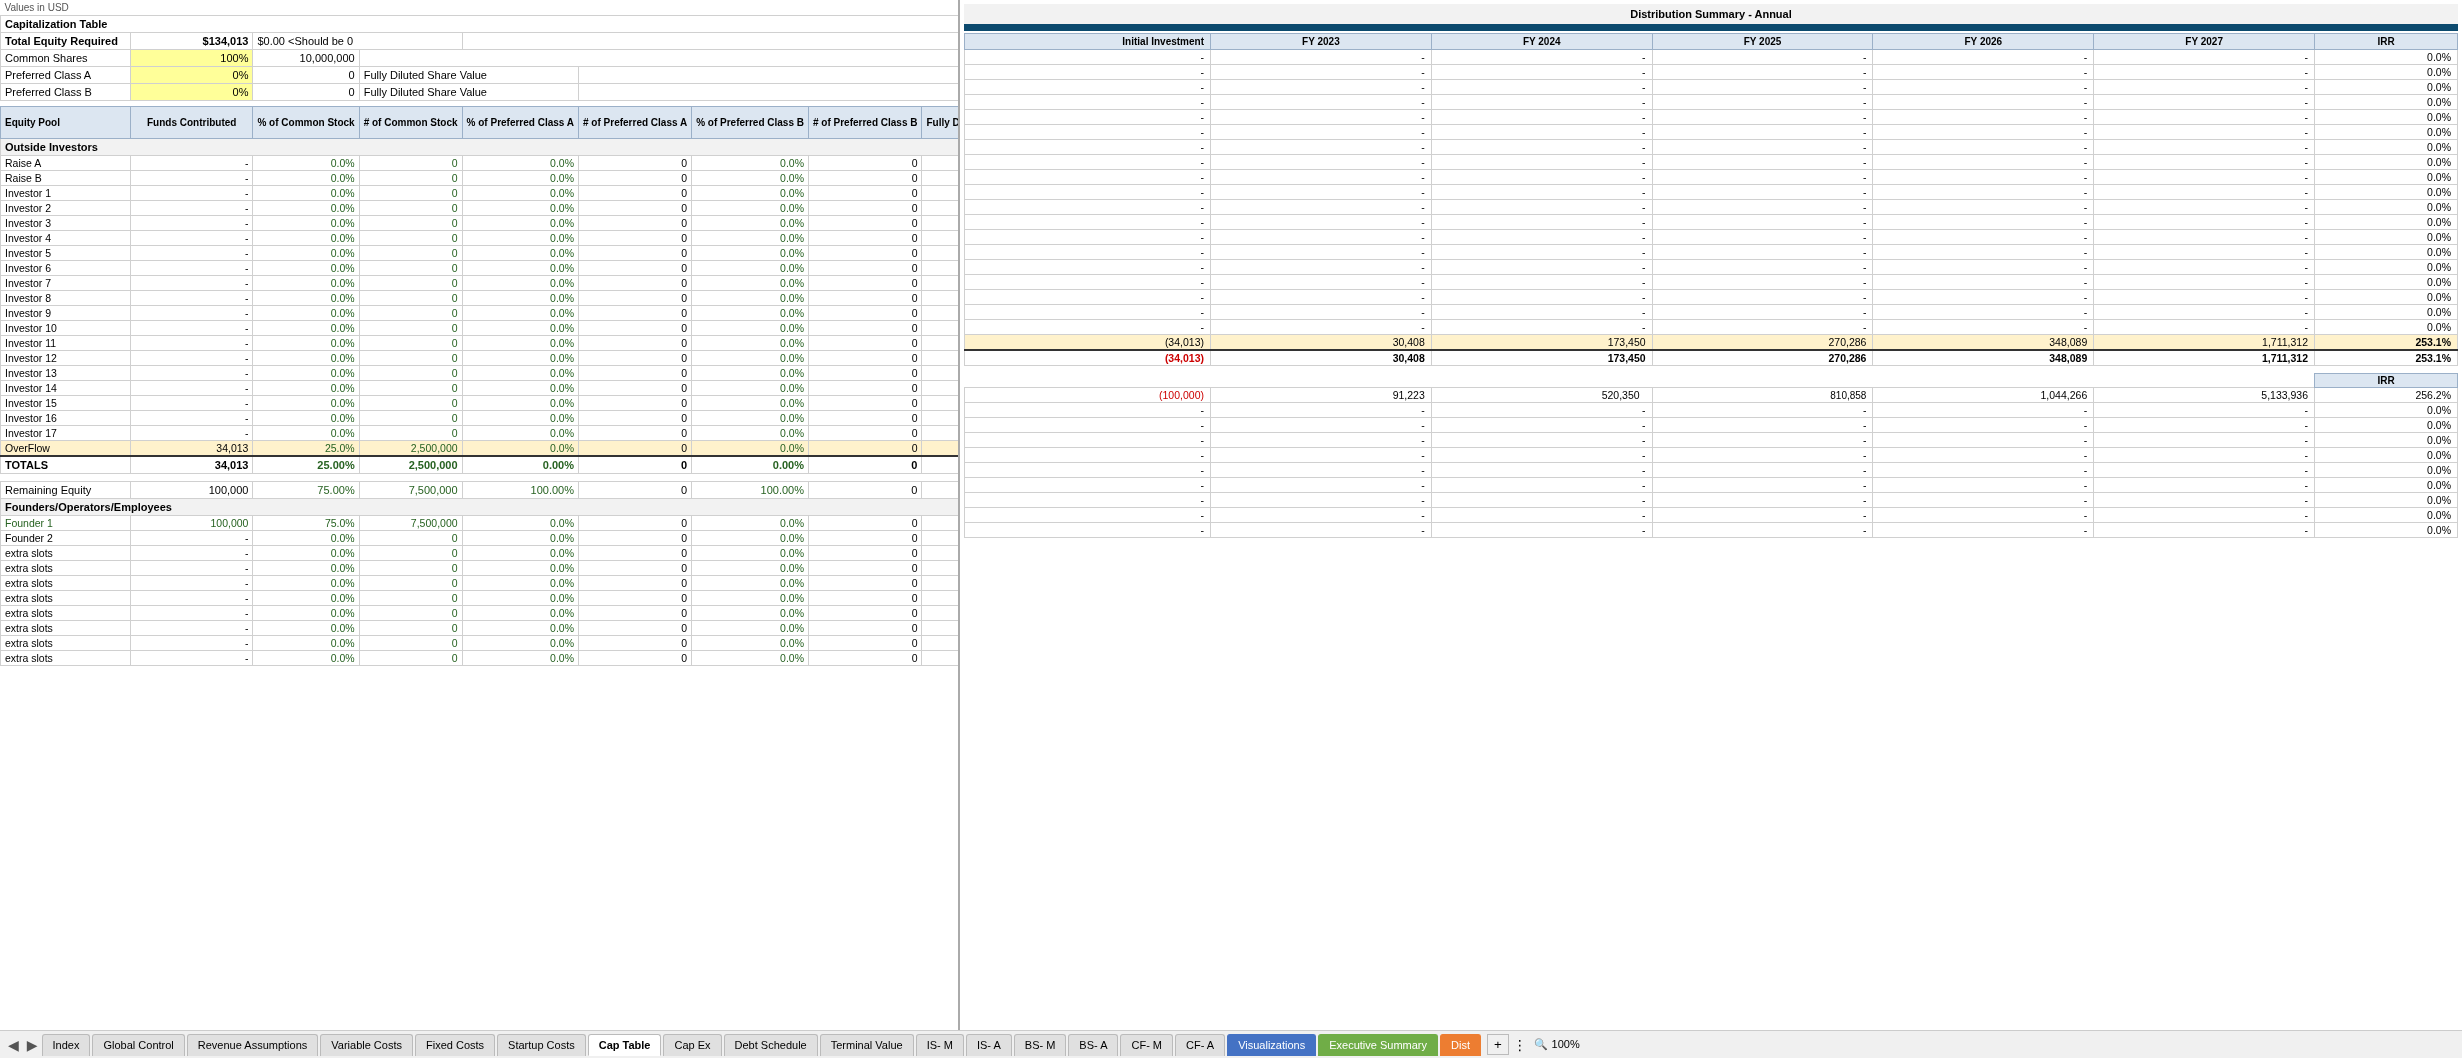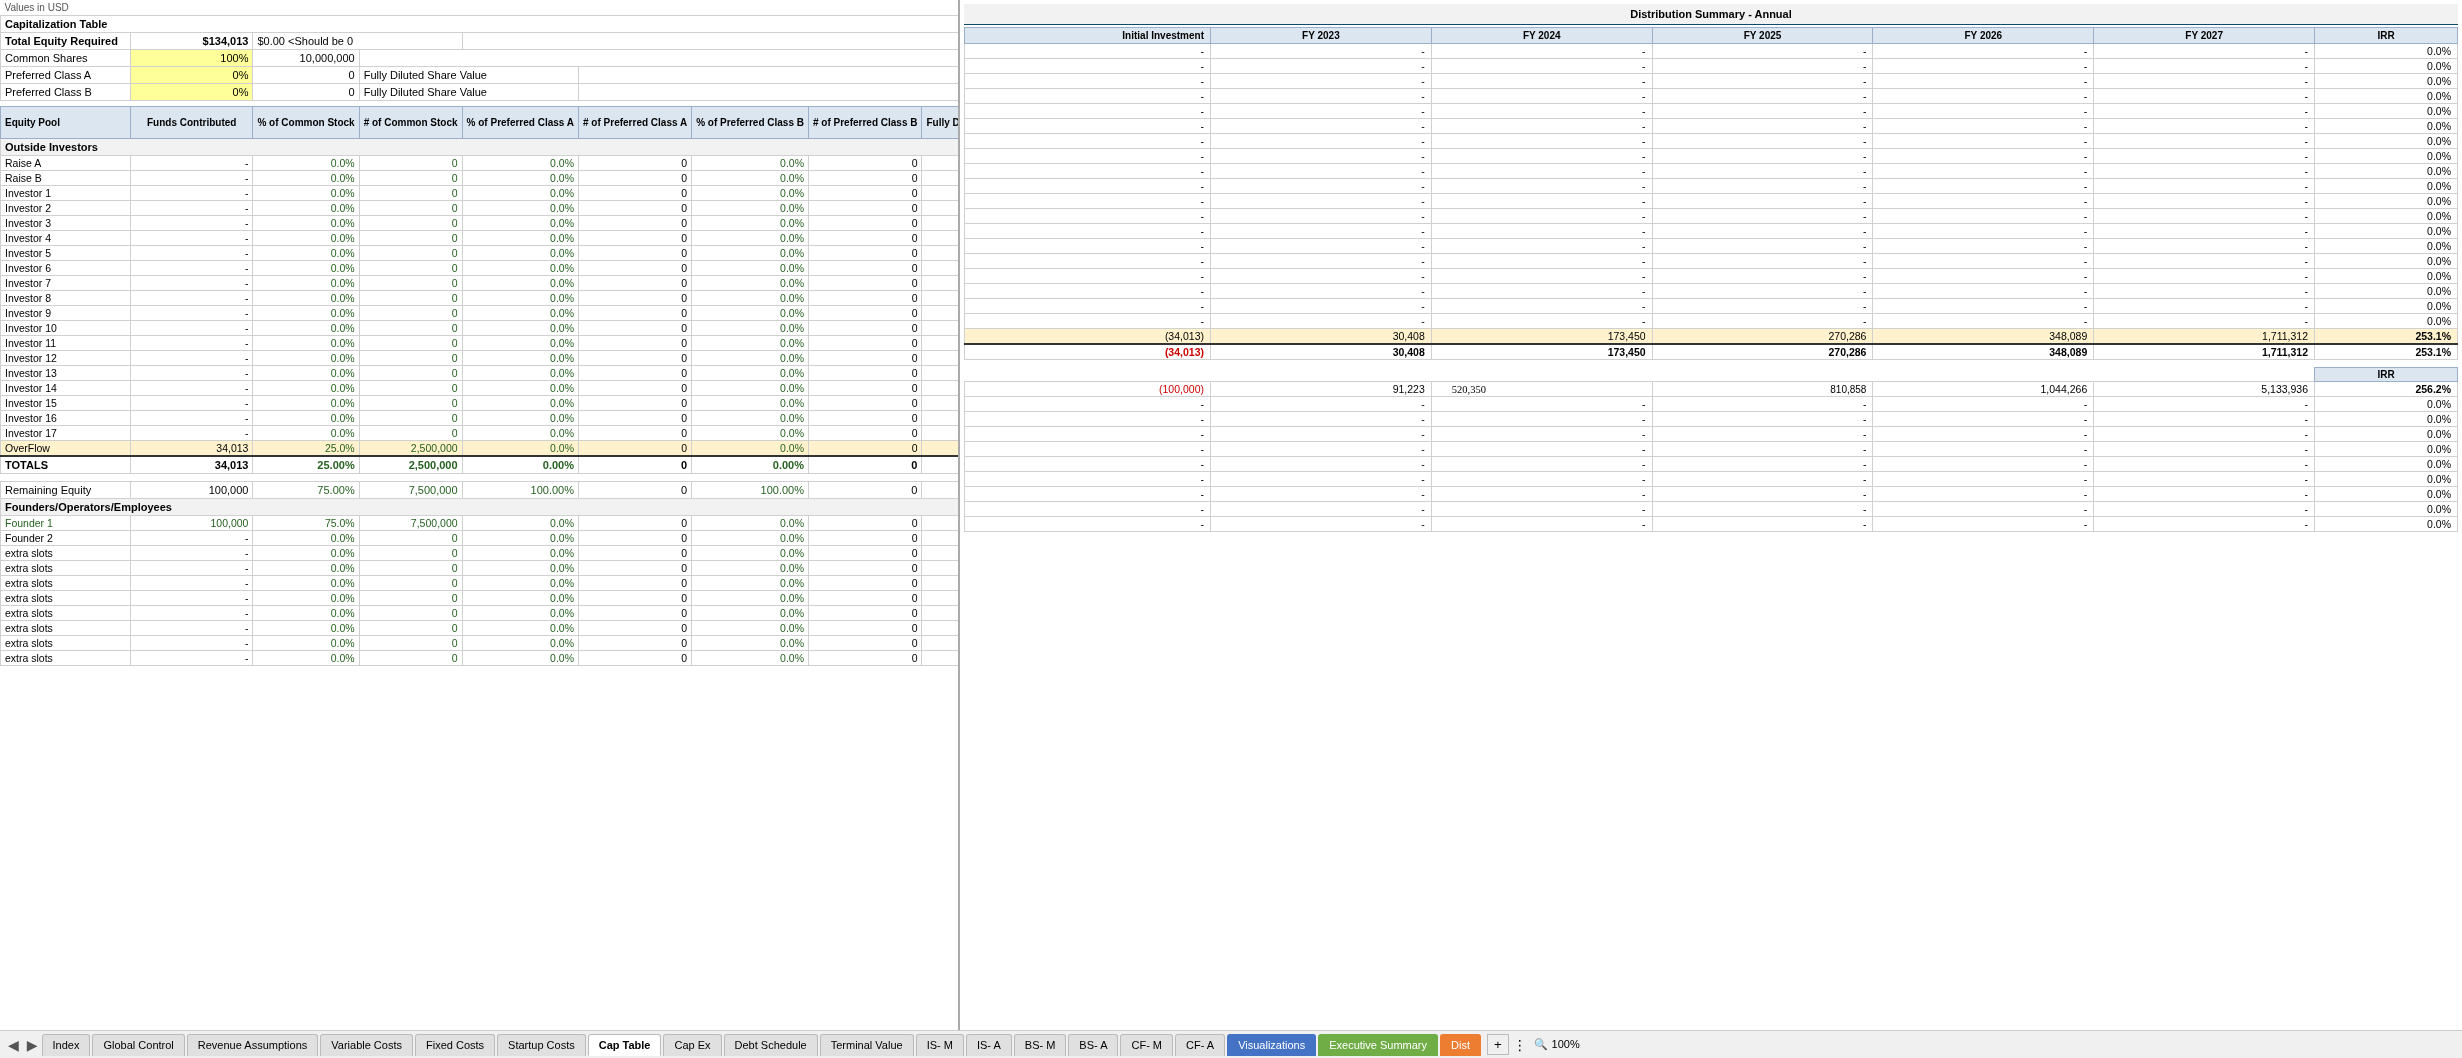--- a/index.html
+++ b/index.html
@@ -491,21 +491,21 @@
               <td style="text-align: right; padding: 1px 4px; border: 1px solid rgb(208, 208, 208); font-size: 10.5px; color: rgb(39, 98, 33);">0.0%</td>
               <td style="text-align: right; padding: 1px 4px; border: 1px solid rgb(208, 208, 208); font-size: 10.5px;">0</td>
               <td style="text-align: right; padding: 1px 4px; border: 1px solid rgb(208, 208, 208); font-size: 10.5px; color: rgb(39, 98, 33);">0.0%</td>
             </tr>
           </tbody>
       </table>
     </div>
 
     <div class="right-pane">
       <div style="padding:4px;">
-        <div style="text-align:center;font-weight:bold;font-size:11px;padding:4px 8px;border-bottom:1px solid #0c4a6e;background:#f2f2f2;">Distribution Summary - Annual</div>
+        <div style="text-align:center;font-weight:bold;font-size:11px;padding:4px 8px;border-bottom:7px solid #0c4a6e;background:#f2f2f2;">Distribution Summary - Annual</div>
         <table id="dist-table" style="width:100%;border-collapse:collapse;margin-top:2px;">
           <tbody>
               <tr>
             <th style="background:#dce6f1;font-size:10px;padding:2px 6px;border:1px solid #9bb0c8;text-align:right;min-width:90px;">Initial Investment</th>
             <th style="background:#dce6f1;font-size:10px;padding:2px 6px;border:1px solid #9bb0c8;text-align:center;min-width:85px;">FY 2023</th>
             <th style="background:#dce6f1;font-size:10px;padding:2px 6px;border:1px solid #9bb0c8;text-align:center;min-width:85px;">FY 2024</th>
             <th style="background:#dce6f1;font-size:10px;padding:2px 6px;border:1px solid #9bb0c8;text-align:center;min-width:85px;">FY 2025</th>
             <th style="background:#dce6f1;font-size:10px;padding:2px 6px;border:1px solid #9bb0c8;text-align:center;min-width:85px;">FY 2026</th>
             <th style="background:#dce6f1;font-size:10px;padding:2px 6px;border:1px solid #9bb0c8;text-align:center;min-width:85px;">FY 2027</th>
             <th style="background:#dce6f1;font-size:10px;padding:2px 6px;border:1px solid #9bb0c8;text-align:center;min-width:55px;">IRR</th>
@@ -711,25 +711,25 @@
 
           <tr>
             <td colspan="6" style="border:none;"></td>
             <td style="font-weight:bold;text-align:center;font-size:10px;background:#dce6f1;border:1px solid #9bb0c8;">IRR</td>
           </tr>
           </tbody>
             <tbody id="dist-founder-rows">
               <tr>
                 <td style="text-align: right; padding: 1px 6px; border: 1px solid rgb(208, 208, 208); font-size: 10.5px; color: rgb(204, 0, 0);">(100,000)</td>
                 <td style="text-align: right; padding: 1px 6px; border: 1px solid rgb(208, 208, 208); font-size: 10.5px;">91,223</td>
-                <td style="padding: 1px 20px; border: 1px solid rgb(208, 208, 208); font-size: 10.5px; font-family: Liberation Serif, serif;">520,350</td>
+                <td style="text-align: right; padding: 1px 12px; border: 1px solid rgb(208, 208, 208); font-size: 10.5px;">520,350</td>
                 <td style="text-align: right; padding: 1px 6px; border: 1px solid rgb(208, 208, 208); font-size: 10px;">810,858</td>
                 <td style="text-align: right; padding: 1px 6px; border: 1px solid rgb(208, 208, 208); font-size: 10.5px;">1,044,266</td>
                 <td style="text-align: right; padding: 1px 6px; border: 1px solid rgb(208, 208, 208); font-size: 10.5px;">5,133,936</td>
-                <td style="text-align: right; padding: 1px 6px; border: 1px solid rgb(208, 208, 208); font-size: 10.5px; font-weight: bold;">256.2%</td>
+                <td style="text-align: right; padding: 1px 6px; border: 1px solid rgb(208, 208, 208); font-size: 10.5px; font-weight: normal;">256.2%</td>
               </tr>
               <tr>
                 <td style="text-align: right; padding: 1px 6px; border: 1px solid rgb(208, 208, 208); font-size: 10.5px;">-</td>
                 <td style="text-align: right; padding: 1px 6px; border: 1px solid rgb(208, 208, 208); font-size: 10.5px;">-</td>
                 <td style="text-align: right; padding: 1px 6px; border: 1px solid rgb(208, 208, 208); font-size: 10.5px;">-</td>
                 <td style="text-align: right; padding: 1px 6px; border: 1px solid rgb(208, 208, 208); font-size: 10.5px;">-</td>
                 <td style="text-align: right; padding: 1px 6px; border: 1px solid rgb(208, 208, 208); font-size: 10.5px;">-</td>
                 <td style="text-align: right; padding: 1px 6px; border: 1px solid rgb(208, 208, 208); font-size: 10.5px;">-</td>
                 <td style="text-align: right; padding: 1px 6px; border: 1px solid rgb(208, 208, 208); font-size: 10.5px;">0.0%</td>
               </tr>

